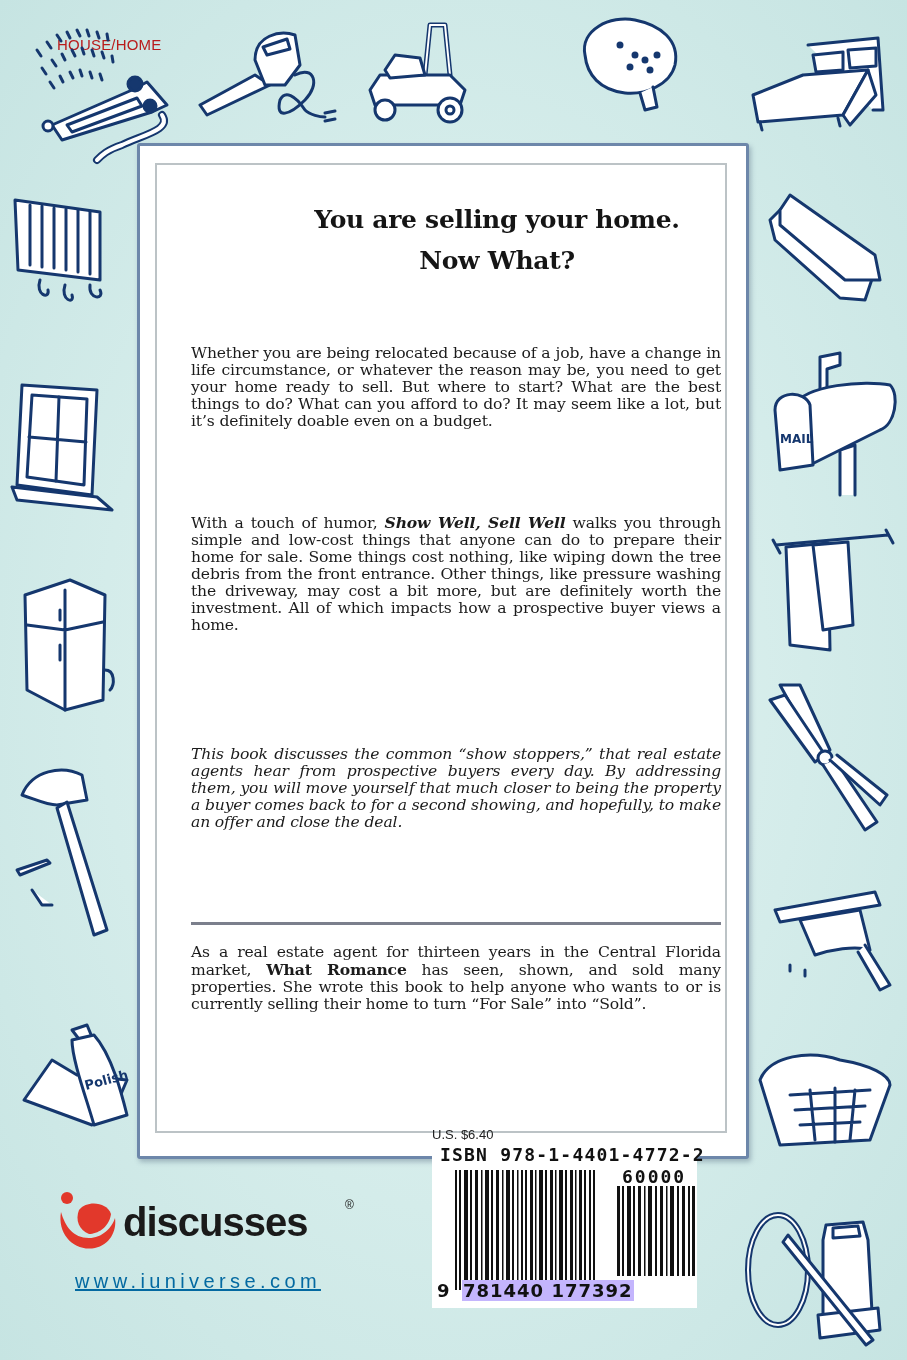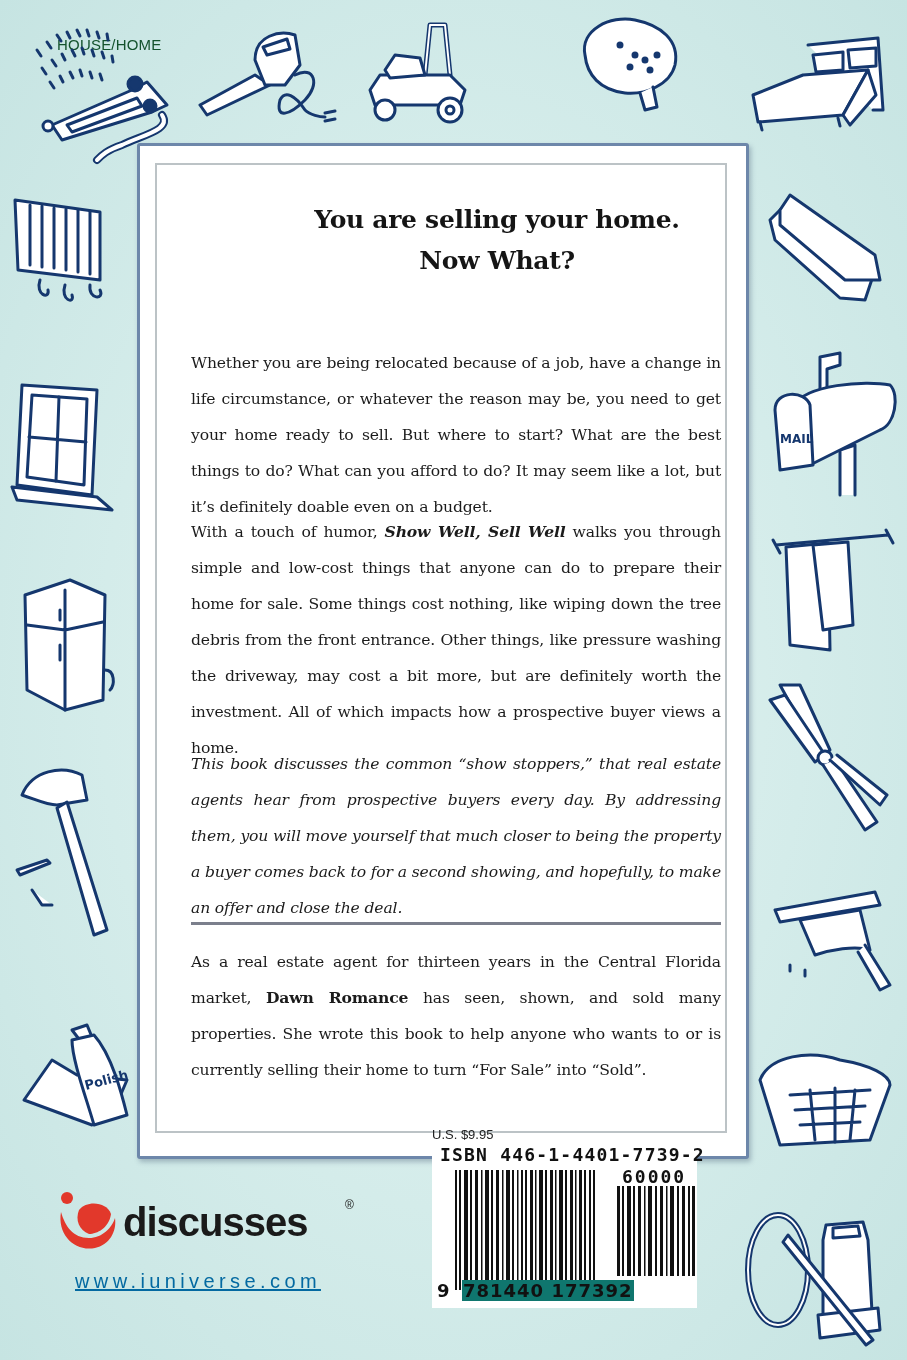--- a/index.html
+++ b/index.html
@@ -3,21 +3,21 @@
 <meta charset="utf-8">
 <style>
   html, body { margin: 0; padding: 0; }
   body {
     width: 907px; height: 1360px; overflow: hidden; position: relative;
     background: radial-gradient(ellipse at 50% 50%, #e6f4f2 0%, #d4ecea 55%, #c6e4e2 100%);
     font-family: "DejaVu Serif", serif;
   }
   .category {
     position: absolute; left: 57px; top: 36px;
-    font-family: "Liberation Sans", sans-serif; font-size: 15px; color: #14532d;
+    font-family: "Liberation Sans", sans-serif; font-size: 15px; color: #b91c1c;
     letter-spacing: 0.2px;
   }
   .icon { position: absolute; }
   .icon svg { width: 100%; height: 100%; overflow: visible; }
   .icon svg * { stroke: #15376e; stroke-width: 3; fill: #ffffff; stroke-linejoin: round; stroke-linecap: round; }
   .icon svg .nofill { fill: none; }
   .icon svg .dark { fill: #15376e; }
   .icon svg text { stroke: none; fill: #15376e; font-family: "DejaVu Sans", sans-serif; font-weight: bold; }
 
   .frame-outer {
@@ -29,21 +29,21 @@
     position: absolute; left: 155px; top: 163px; width: 572px; height: 970px;
     border: 2px solid #bcc3c6; box-sizing: border-box;
   }
   .headline {
     position: absolute; left: 155px; top: 199px; width: 684px; text-align: center;
     font-family: "DejaVu Serif", serif; font-weight: bold; font-size: 25px; line-height: 41px;
     color: #151515; letter-spacing: -0.3px;
   }
   .para {
     position: absolute; left: 191px; width: 530px;
-    font-family: "DejaVu Serif", serif; font-size: 15.6px; line-height: 36px;
+    font-family: "DejaVu Serif", serif; font-size: 15.6px; line-height: 17px;
     color: #1b1b1b; text-align: justify; letter-spacing: -0.15px;
   }
   .para b { font-weight: bold; }
   .para i b, .para b i { font-weight: bold; }
   .rule {
     position: absolute; left: 191px; top: 922px; width: 530px; height: 3px; background: #7b7f8c;
   }
   .price {
     position: absolute; left: 432px; top: 1127px;
     font-family: "Liberation Sans", sans-serif; font-size: 13px; color: #222;
@@ -63,21 +63,21 @@
   }
   .bars-main { position: absolute; left: 455px; top: 1170px; width: 140px; height: 120px; }
   .bars-addon { position: absolute; left: 617px; top: 1186px; width: 78px; height: 90px; }
   .ean-lead {
     position: absolute; left: 437px; top: 1280px;
     font-family: "DejaVu Sans", sans-serif; font-size: 18px; font-weight: bold; color: #111;
   }
   .ean-digits {
     position: absolute; left: 462px; top: 1280px;
     font-family: "DejaVu Sans", sans-serif; font-size: 18px; font-weight: bold; color: #111;
-    letter-spacing: 1px; background: #0f766e; padding: 0 1px;
+    letter-spacing: 1px; background: #c4b5fd; padding: 0 1px;
   }
   .logo-wrap { position: absolute; left: 57px; top: 1190px; }
   .logo-mark { position: absolute; left: 0; top: 0; width: 62px; height: 62px; }
   .logo-word {
     position: absolute; left: 66px; top: 10px;
     font-family: "Liberation Sans", sans-serif; font-weight: bold; font-size: 40px; color: #1a1a1a;
     letter-spacing: -1px; white-space: nowrap;
   }
   .logo-reg {
     position: absolute; left: 288px; top: 8px; font-family: "Liberation Sans", sans-serif;
@@ -269,25 +269,25 @@
 </div>
 
 <div class="para" style="top:345px;">Whether you are being relocated because of a job, have a change in life circumstance, or whatever the reason may be, you need to get your home ready to sell. But where to start? What are the best things to do? What can you afford to do? It may seem like a lot, but it’s definitely doable even on a budget.</div>
 
 <div class="para" style="top:514px;"><span>With a touch of humor, </span><i><b>Show Well, Sell Well</b></i><span> walks you through simple and low-cost things that anyone can do to prepare their home for sale. Some things cost nothing, like wiping down the tree debris from the front entrance. Other things, like pressure washing the driveway, may cost a bit more, but are definitely worth the investment. All of which impacts how a prospective buyer views a home.</span></div>
 
 <div class="para" style="top:746px;font-style:italic;">This book discusses the common “show stoppers,” that real estate agents hear from prospective buyers every day.  By addressing them, you will move yourself that much closer to being the property a buyer comes back to for a second showing, and hopefully, to make an offer and close the deal.</div>
 
 <div class="rule"></div>
 
-<div class="para" style="top:944px;"><span>As a real estate agent for thirteen years in the Central Florida market, </span><b>Dawn Romance</b><span> has seen, shown, and sold many properties. She wrote this book to help anyone who wants to or is currently selling their home to turn “For Sale” into “Sold”.</span></div>
+<div class="para" style="top:944px;"><span>As a real estate agent for thirteen years in the Central Florida market, </span><b>What Romance</b><span> has seen, shown, and sold many properties. She wrote this book to help anyone who wants to or is currently selling their home to turn “For Sale” into “Sold”.</span></div>
 
 <div class="barcode-box"></div>
-<div class="price">U.S. $9.95</div>
-<div class="isbn-text">ISBN 446-1-4401-7739-2</div>
+<div class="price">U.S. $6.40</div>
+<div class="isbn-text">ISBN 978-1-4401-4772-2</div>
 <div class="addon-num">60000</div>
 
 <svg class="bars-main" viewBox="0 0 140 120" preserveAspectRatio="none">
   <g fill="#111">
     <rect x="0" y="0" width="2" height="120"></rect>
       <rect x="4" y="0" width="2" height="120"></rect>
     <rect x="9" y="0" width="4" height="110"></rect>
       <rect x="15" y="0" width="2" height="110"></rect>
       <rect x="20" y="0" width="3" height="110"></rect>
     <rect x="26" y="0" width="1.5" height="110"></rect>

